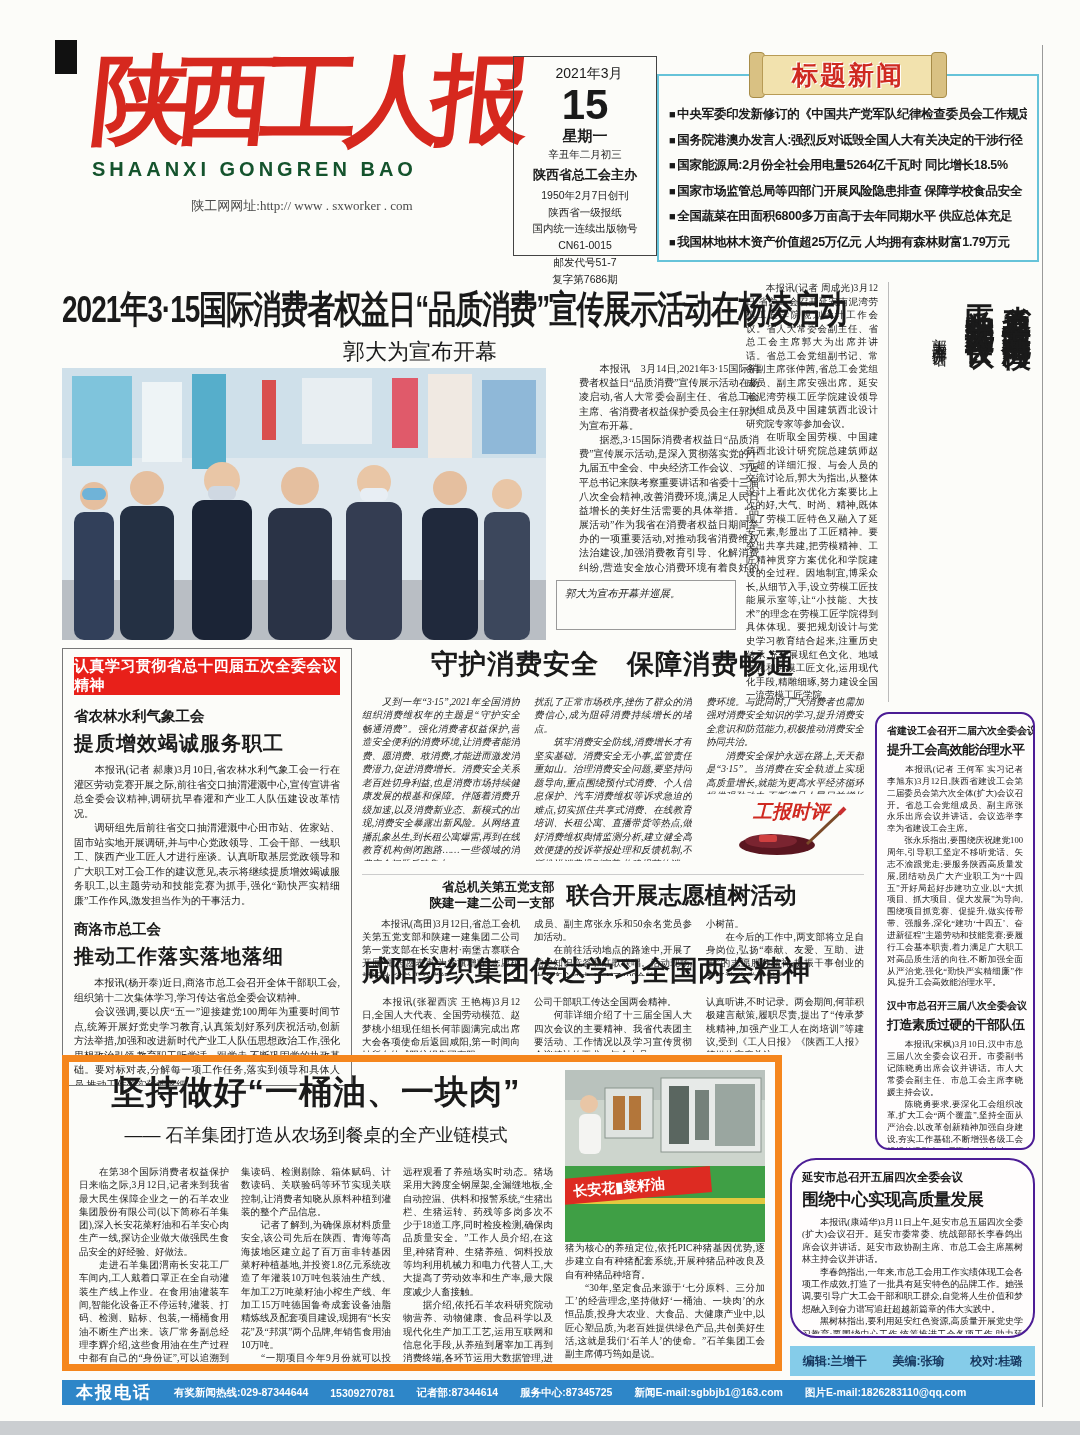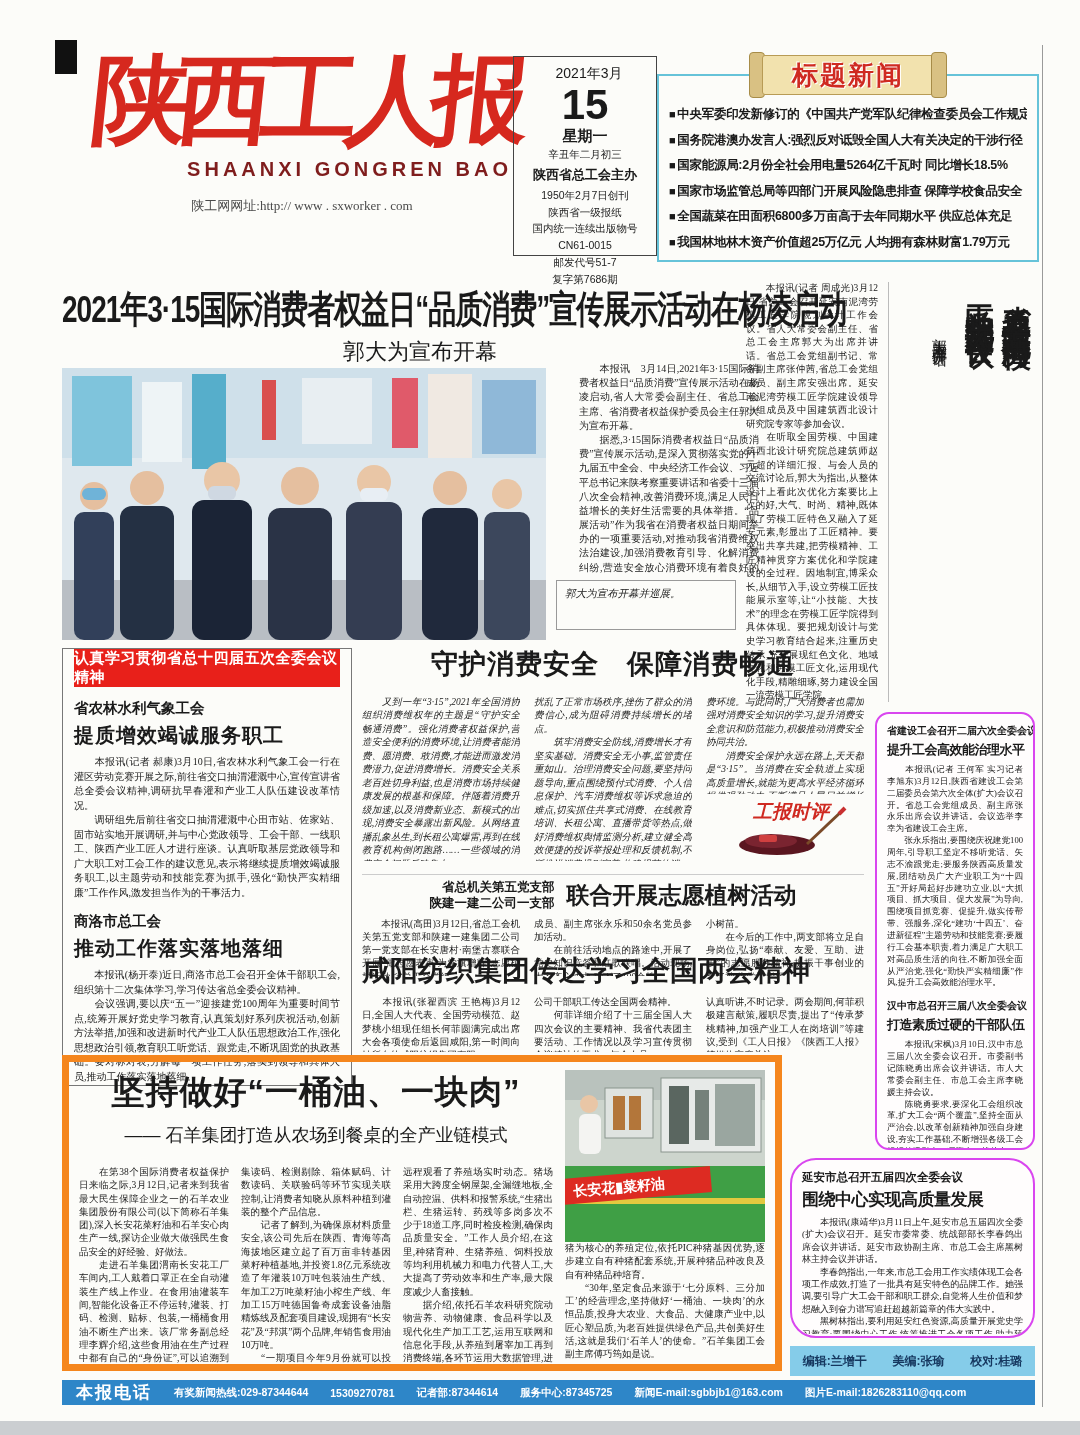--- a/index.html
+++ b/index.html
@@ -6,21 +6,21 @@
   #page{position:relative;width:1080px;height:1435px;background:#fcfcf9;overflow:hidden;
         font-family:"Liberation Serif", serif;color:#1a1a1a;}
   .abs{position:absolute;}
   .jt{text-align:justify;white-space:pre-line;overflow:hidden;}
 
   
   #corner-marker{left:55px;top:40px;width:22px;height:34px;background:#111;}
   #masthead{left:92px;top:50px;width:420px;height:210px;}
   .mast-title{font-size:97px;line-height:1.05;font-weight:bold;color:#d6281e;
       letter-spacing:-12px;transform:skewX(-6deg);font-family:"Liberation Serif",serif;white-space:nowrap;}
-  .mast-en{margin-top:6px;text-align:right;font-size:20px;font-weight:bold;color:#7f1d1d;
+  .mast-en{margin-top:6px;text-align:left;font-size:20px;font-weight:bold;color:#14532d;
       letter-spacing:4px;font-family:"Liberation Sans",sans-serif;}
   .mast-url{margin-top:16px;text-align:center;font-size:13px;color:#4a4a4a;}
 
   #date-box{left:513px;top:56px;width:144px;height:200px;border:1px solid #444;
       text-align:center;font-family:"Liberation Sans",sans-serif;padding-top:8px;box-sizing:border-box;}
   .d-month{font-size:14px;padding-left:8px;}
   .d-day{font-size:42px;font-weight:bold;line-height:1.05;}
   .d-week{font-size:15px;font-weight:bold;}
   .d-small{font-size:10.5px;line-height:1.6;color:#222;}
   .d-org{font-size:13px;font-weight:bold;margin:3px 0;}
@@ -52,21 +52,21 @@
   #nnw-text{left:746px;top:282px;width:132px;height:420px;font-size:9.5px;line-height:1.43;}
   #nnw-block{left:888px;top:282px;width:148px;height:420px;writing-mode:vertical-rl;
       border-left:1px solid #bbb;padding-left:6px;box-sizing:border-box;}
   .nnw-h{font-size:29px;font-weight:900;letter-spacing:3px;line-height:1.2;
       font-family:"Liberation Sans",sans-serif;margin:0 2px;}
   .nnw-sub{font-size:15px;padding-top:44px;margin-right:14px;letter-spacing:2px;
       font-family:"Liberation Sans",sans-serif;}
 
   
   #left-box{left:62px;top:648px;width:290px;height:438px;border:1px solid #777;
-      box-sizing:border-box;padding:0 11px;overflow:hidden;}
+      box-sizing:border-box;padding:8px 11px;overflow:hidden;}
   #left-banner{height:38px;background:#e8201a;color:#fff;display:flex;align-items:center;
       justify-content:center;font-size:15px;font-weight:bold;font-family:"Liberation Sans",sans-serif;
       letter-spacing:0.5px;}
   .lb-kicker{font-size:14.5px;font-weight:bold;margin-top:12px;font-family:"Liberation Sans",sans-serif;}
   .lb-head{font-size:20px;font-weight:900;margin:4px 0 6px 0;font-family:"Liberation Sans",sans-serif;
       letter-spacing:1px;}
   .lb-body{font-size:10px;line-height:1.45;}
 
   
   #editorial{left:362px;top:646px;width:502px;height:222px;}
@@ -86,21 +86,21 @@
   #tree-cols{display:flex;gap:14px;margin-top:6px;}
   .tree-col{flex:1;font-size:9.5px;line-height:1.4;height:58px;}
 
   
   #xy{left:362px;top:952px;width:502px;height:100px;}
   #xy-head{text-align:left;font-size:28px;font-weight:900;font-family:"Liberation Sans",sans-serif;}
   #xy-cols{display:flex;gap:14px;margin-top:6px;}
   .xy-col{flex:1;font-size:9.5px;line-height:1.4;height:56px;}
 
   
-  .pinkbox{border:2px solid #d946ef;border-radius:14px;box-sizing:border-box;padding:10px 10px;
+  .pinkbox{border:2px solid #4c1d95;border-radius:14px;box-sizing:border-box;padding:10px 10px;
       background:#fffdfd;overflow:hidden;}
   #pink1{left:875px;top:712px;width:160px;height:438px;}
   #pink2{left:790px;top:1158px;width:245px;height:180px;border-radius:26px;}
   .pk-kicker{font-size:10px;font-weight:bold;white-space:nowrap;font-family:"Liberation Sans",sans-serif;}
   .pk-head{font-size:13px;font-weight:900;margin:3px 0 5px 0;white-space:nowrap;
       font-family:"Liberation Sans",sans-serif;letter-spacing:-0.5px;}
   .pk-body{font-size:8.6px;line-height:1.38;}
   #pk1-body1{max-height:228px;margin-bottom:10px;}
   #pk1-body2{max-height:110px;}
   #pink2 .pk-kicker{font-size:11.5px;}

